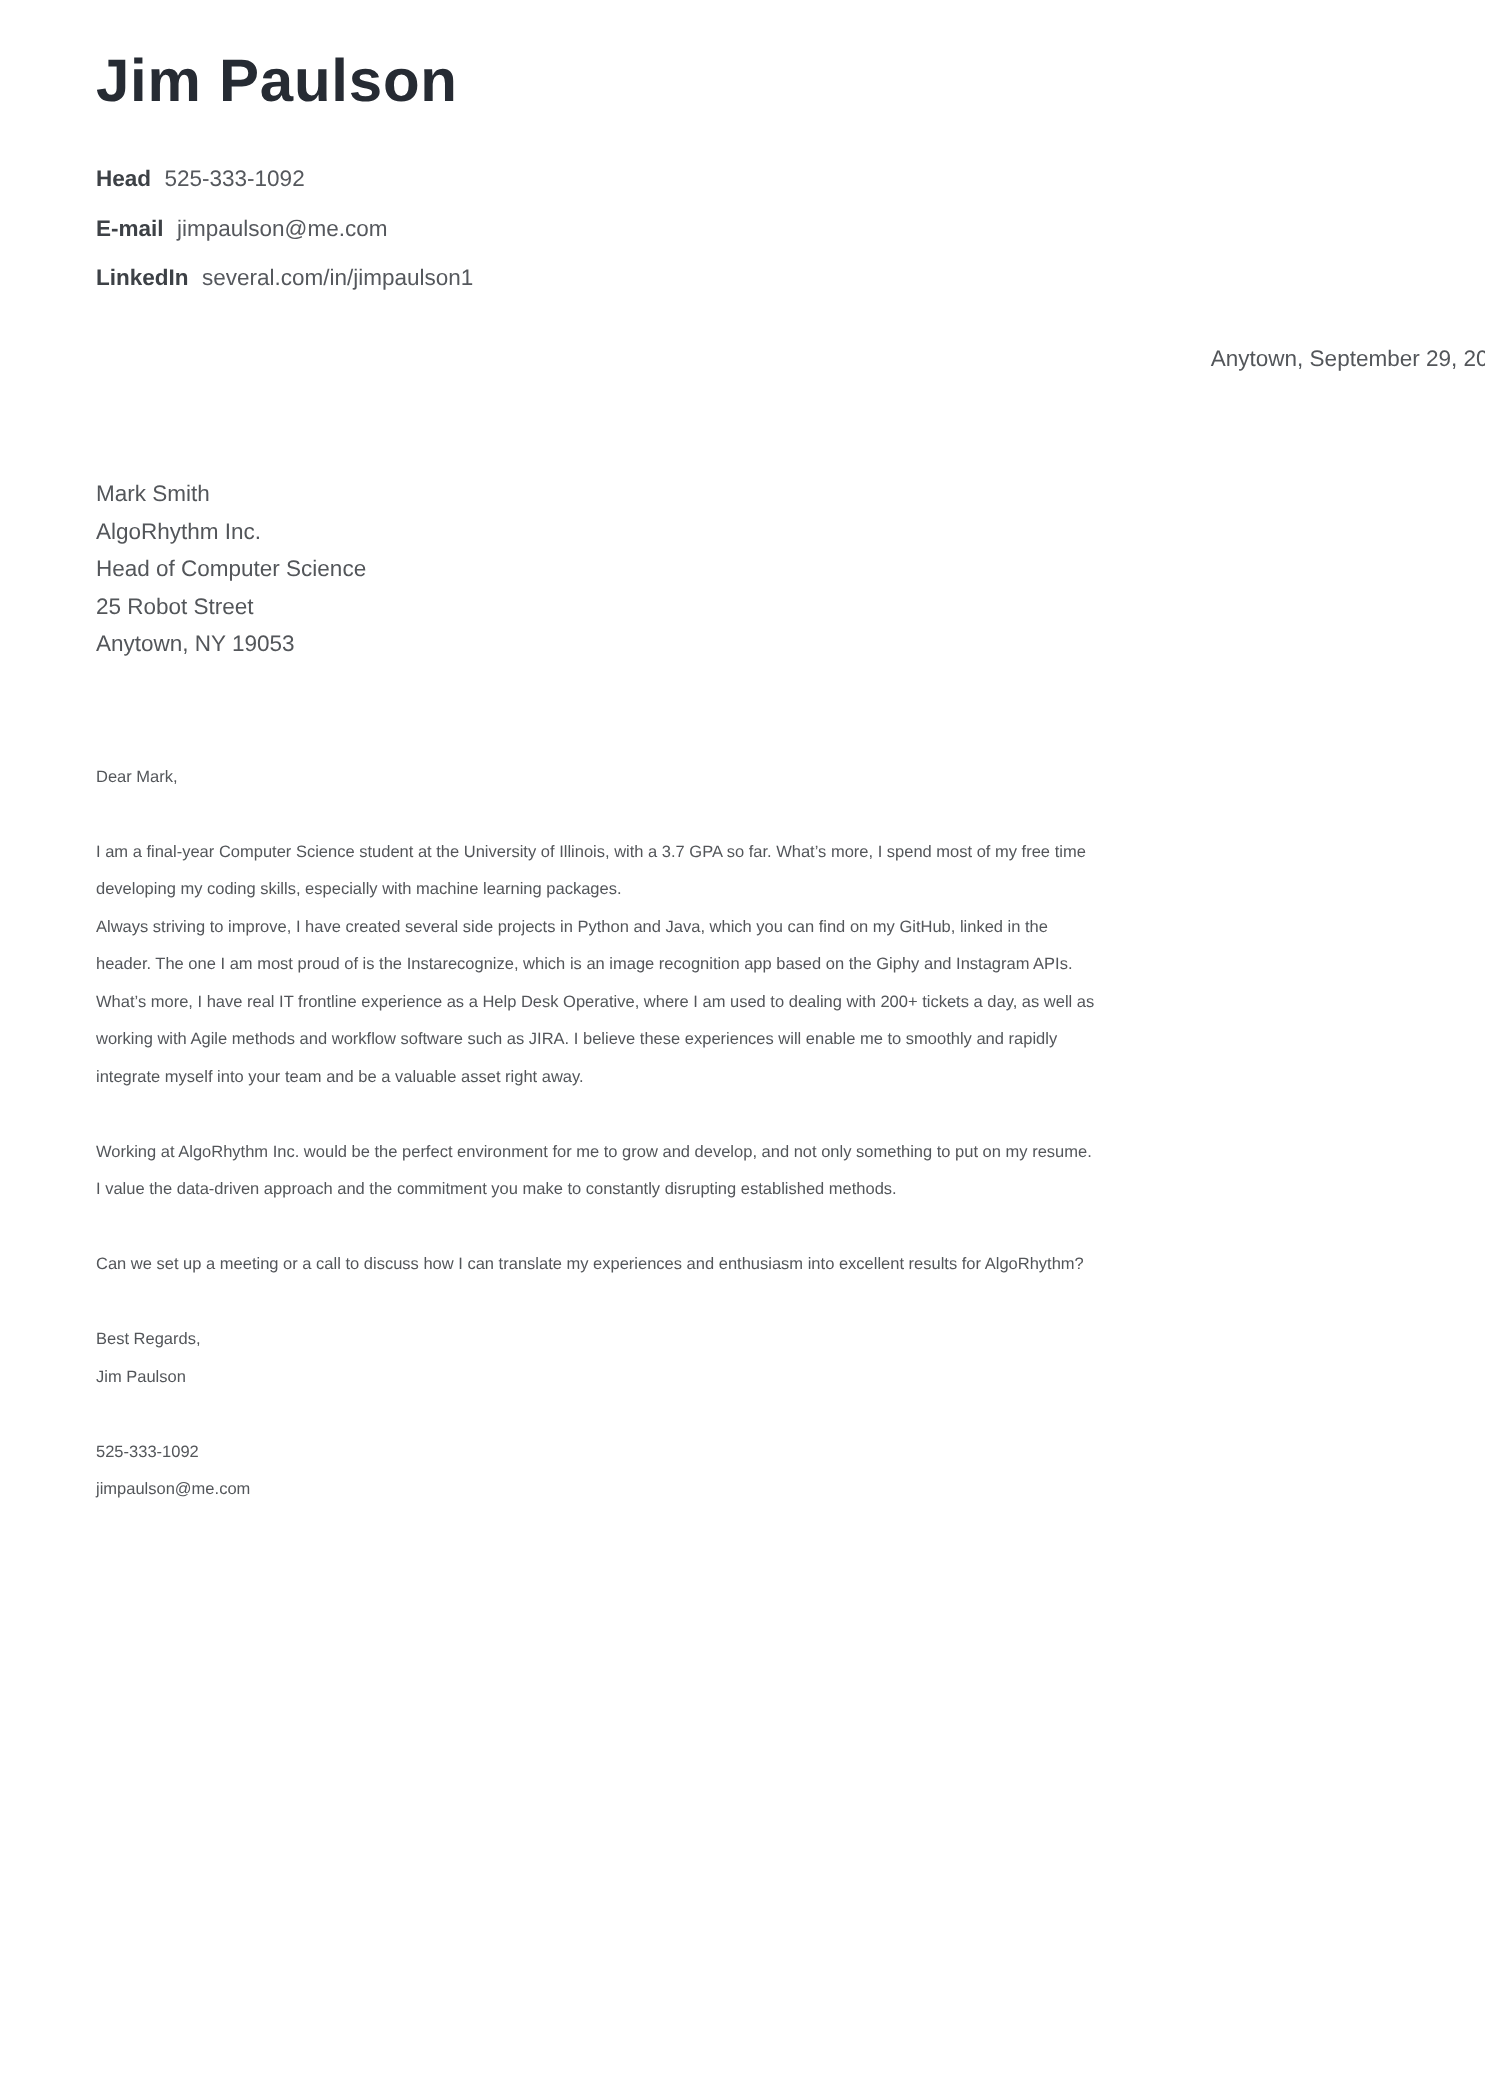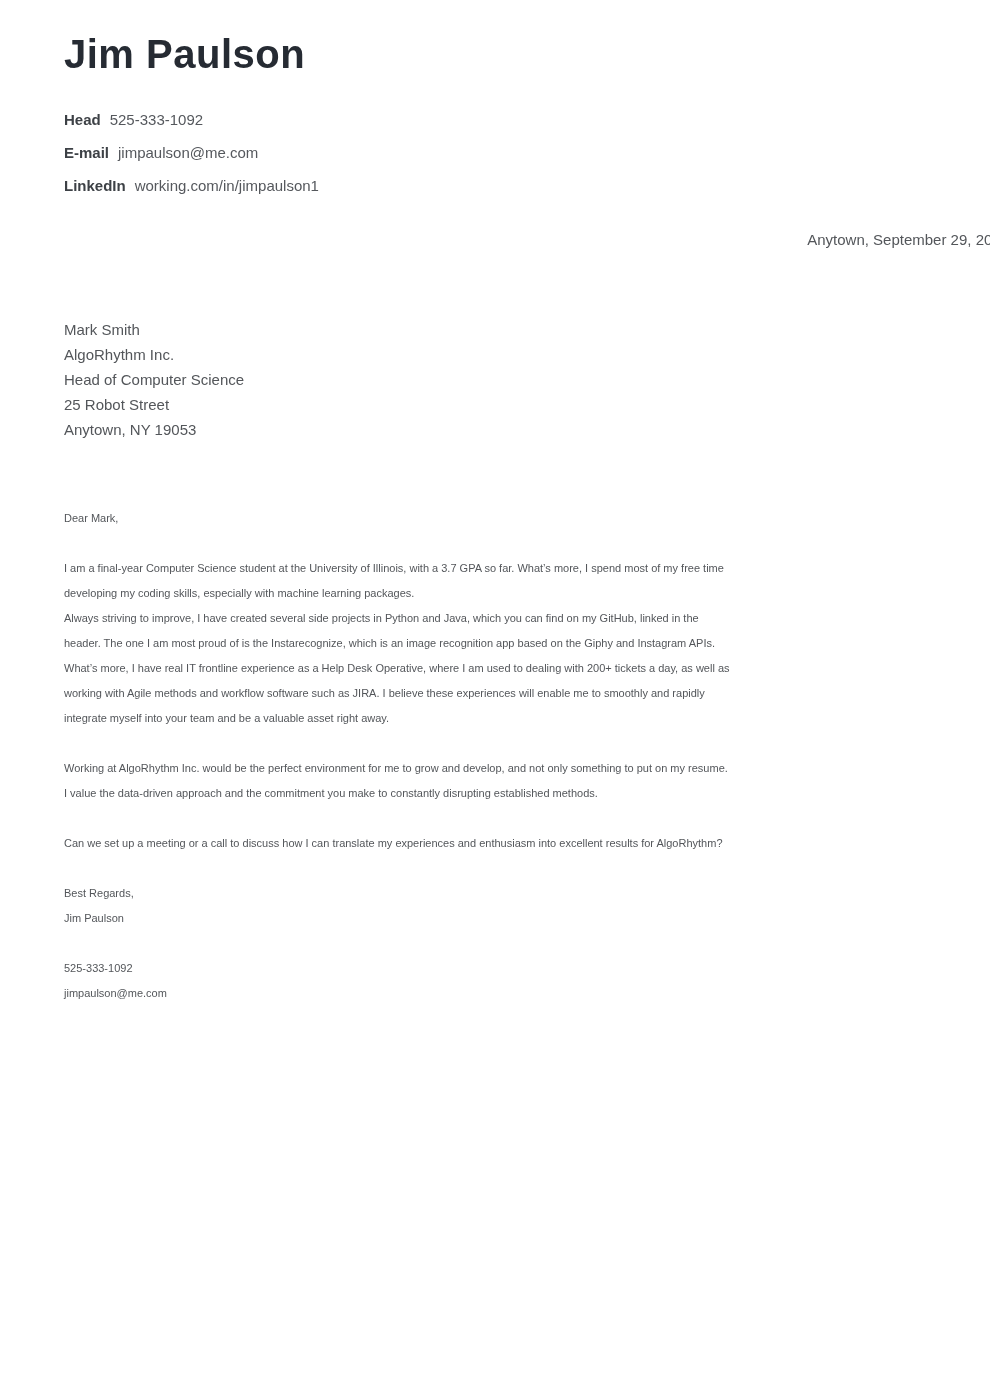--- a/index.html
+++ b/index.html
@@ -83,21 +83,21 @@
       <div class="contact-row">
         <span class="contact-label">Head</span>
         <span class="contact-value">525-333-1092</span>
       </div>
       <div class="contact-row">
         <span class="contact-label">E-mail</span>
         <span class="contact-value">jimpaulson@me.com</span>
       </div>
       <div class="contact-row">
         <span class="contact-label">LinkedIn</span>
-        <span class="contact-value">working.com/in/jimpaulson1</span>
+        <span class="contact-value">several.com/in/jimpaulson1</span>
       </div>
     </div>
 
     <div class="date-line">Anytown, September 29, 2019</div>
 
     <div class="recipient">
       <div>Mark Smith</div>
       <div>AlgoRhythm Inc.</div>
       <div>Head of Computer Science</div>
       <div>25 Robot Street</div>

